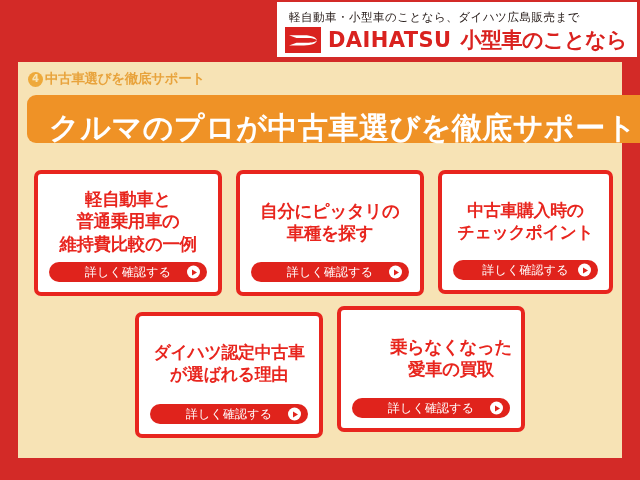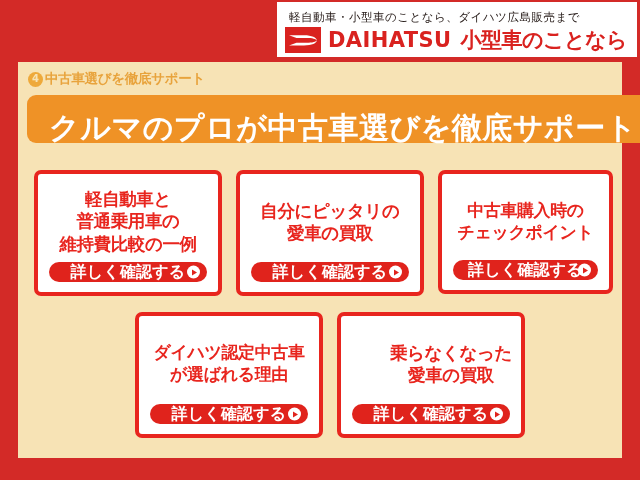--- a/index.html
+++ b/index.html
@@ -170,22 +170,22 @@
     height: 20px;
     background: #e0231c;
     border-radius: 10px;
     display: flex;
     align-items: center;
     justify-content: center;
     cursor: pointer;
   }
   .card-cta-label {
     color: #ffffff;
-    font-size: 16px;
-    font-weight: bold;
+    font-size: 12px;
+    font-weight: normal;
     letter-spacing: 0.2px;
     line-height: 1;
   }
   .cta-arrow {
     position: absolute;
     right: 7px;
     top: 50%;
     transform: translateY(-50%);
     width: 13px;
     height: 13px;
@@ -203,21 +203,21 @@
     border-left: 5.4px solid #e0231c;
     margin-left: 1.6px;
   }
 
   
   #card-0 { left: 16px;  top: 108px; width: 188px; height: 126px; }
   #card-1 { left: 218px; top: 108px; width: 188px; height: 126px; }
   #card-2 { left: 420px; top: 108px; width: 175px; height: 124px; }
   
   #card-3 { left: 117px; top: 250px; width: 188px; height: 126px; align-items: center; }
-  #card-4 { left: 319px; top: 250px; width: 188px; height: 126px; padding-left: 40px; }
+  #card-4 { left: 319px; top: 244px; width: 188px; height: 126px; padding-left: 40px; }
 
   #card-0 .card-title { margin-top: 14px; }
   #card-1 .card-title { margin-top: 26px; }
   #card-2 .card-title { margin-top: 26px; font-size: 17px; }
   #card-3 .card-title { margin-top: 26px; font-size: 17px; }
   #card-4 .card-title { margin-top: 26px; }
 </style>
 </head>
 <body>
 
@@ -255,21 +255,21 @@
       <div class="card-cta">
         <span class="card-cta-label">詳しく確認する</span>
         <span class="cta-arrow">
             <i></i>
           </span>
       </div>
     </div>
 
     <div class="card" id="card-1">
       <div class="card-title">自分にピッタリの
-愛車の買取</div>
+車種を探す</div>
       <div class="card-cta">
         <span class="card-cta-label">詳しく確認する</span>
         <span class="cta-arrow">
             <i></i>
           </span>
       </div>
     </div>
 
     <div class="card" id="card-2">
       <div class="card-title">中古車購入時の

